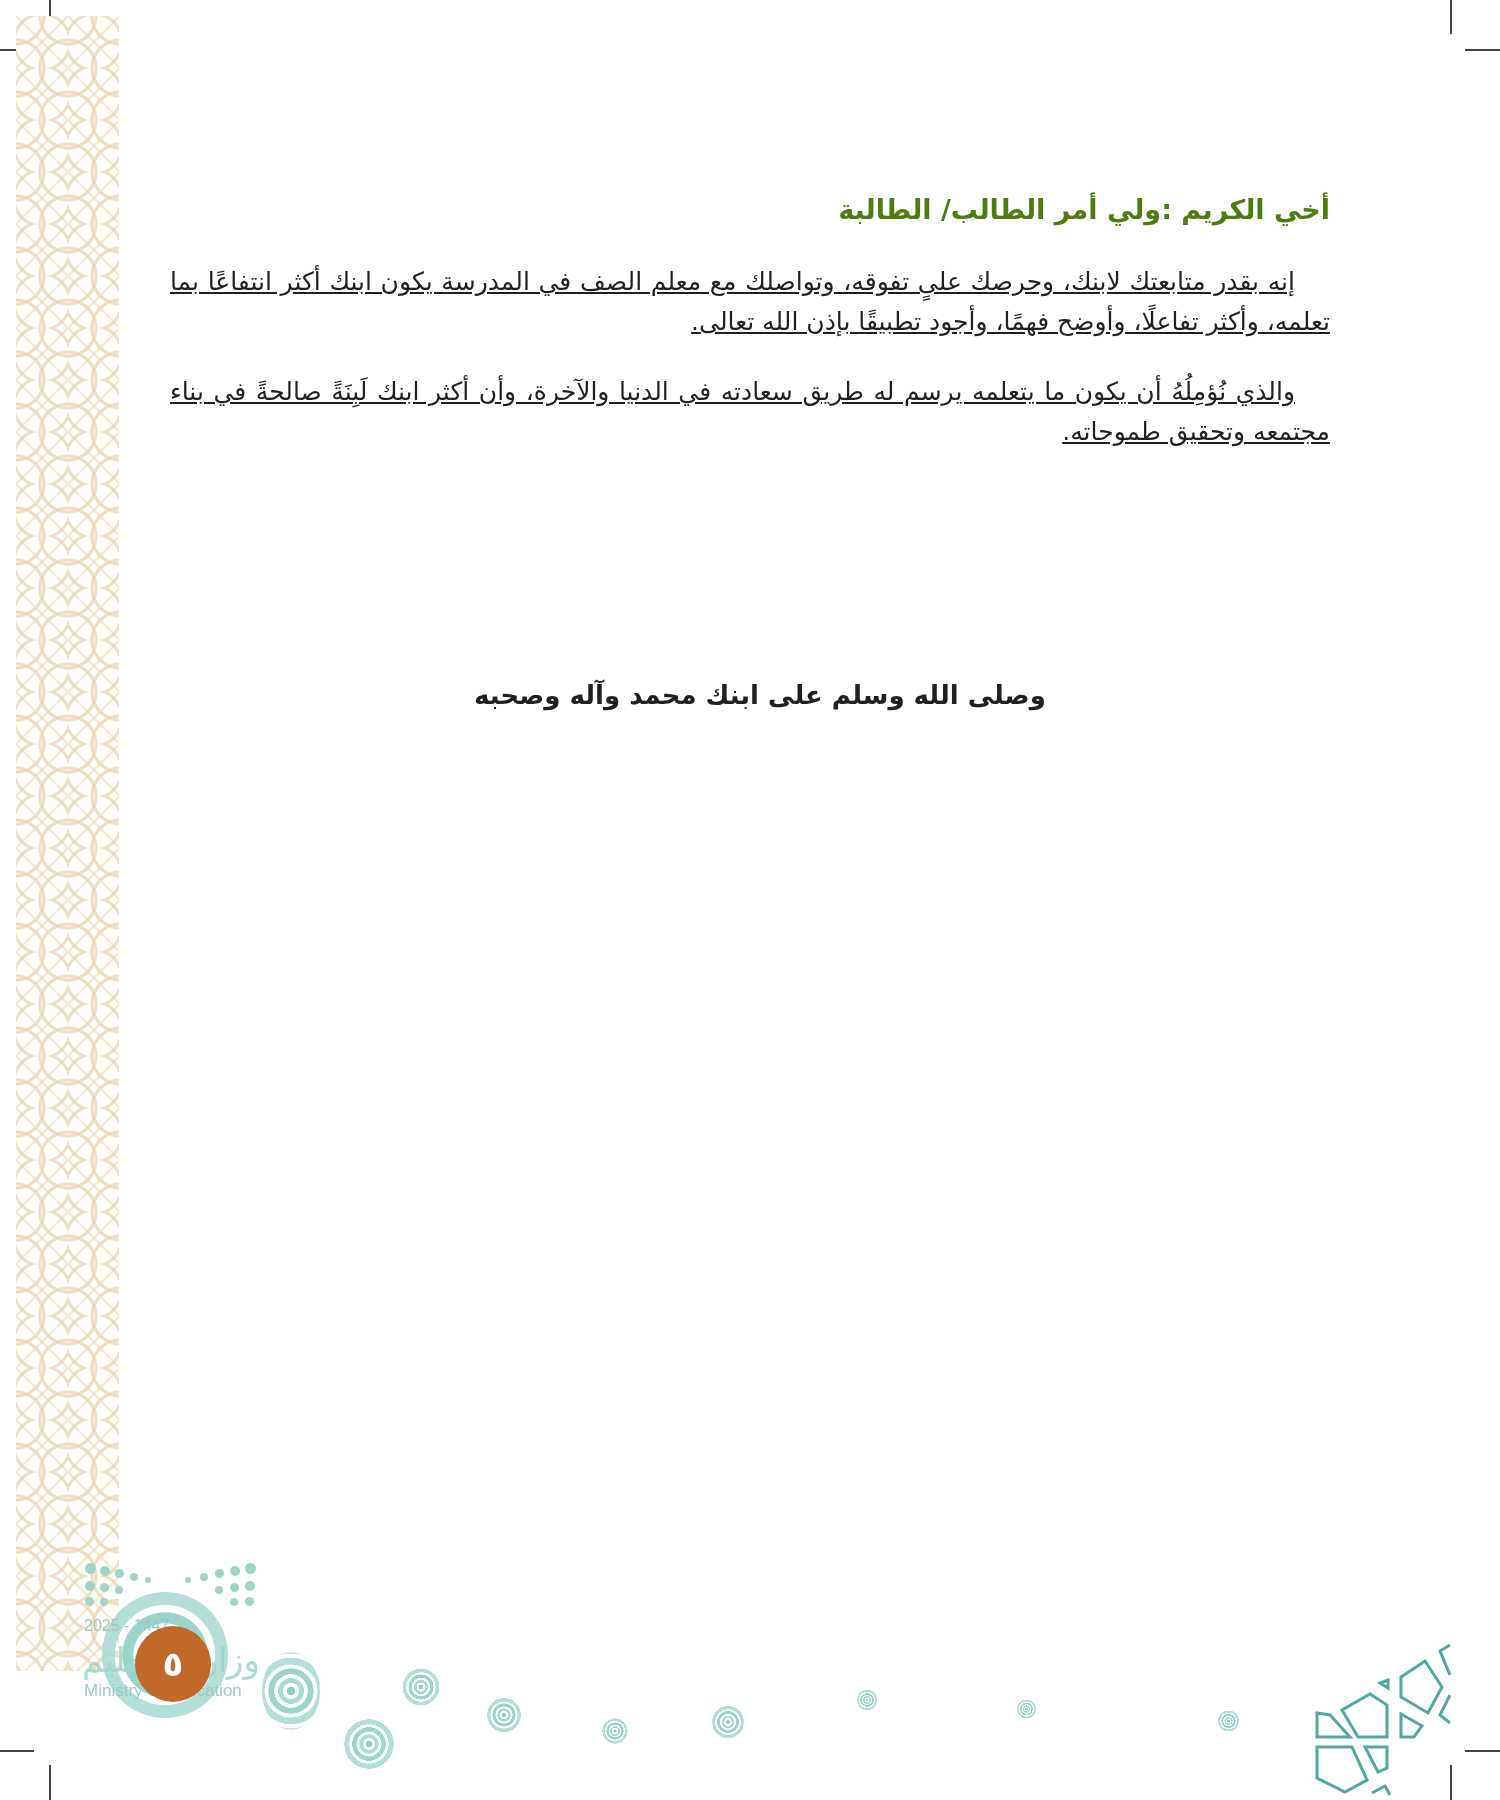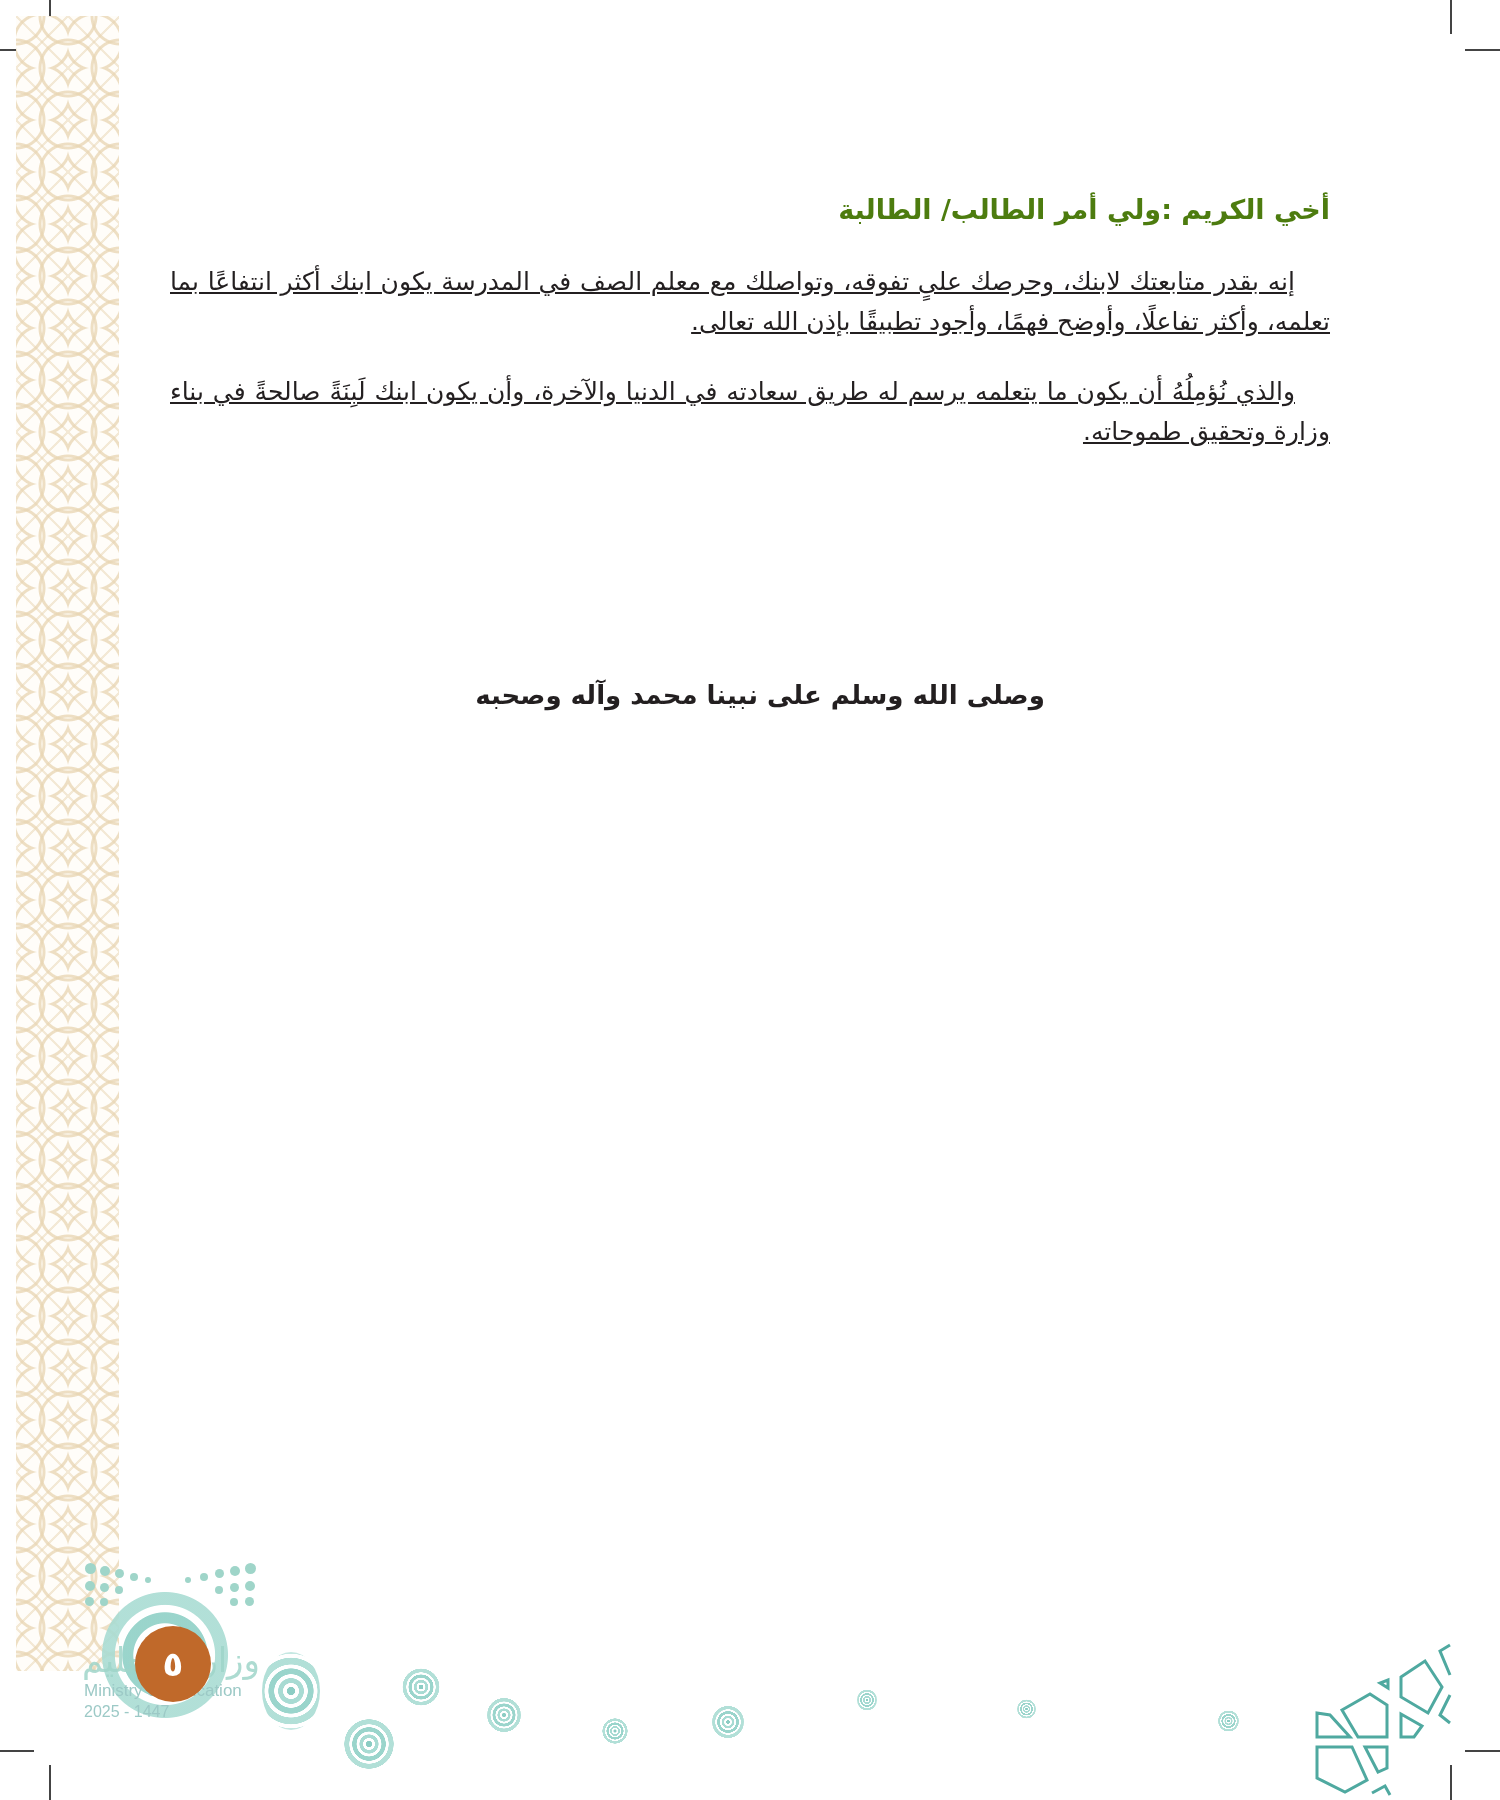--- a/index.html
+++ b/index.html
@@ -60,44 +60,44 @@
   }
   .moe-ar {
     position: absolute; left: 82px; top: 1640px; font-size: 34px; color: #9fd5c9;
     font-family: "DejaVu Sans", sans-serif; opacity: 0.85; direction: rtl;
   }
   .moe-en {
     position: absolute; left: 84px; top: 1681px; font-size: 17px; color: #9cc9c6;
     font-family: "Liberation Sans", sans-serif;
   }
   .moe-year {
-    position: absolute; left: 84px; top: 1703px; font-size: 16px; color: #9cc9c6;
+    position: absolute; left: 84px; top: 1617px; font-size: 16px; color: #9cc9c6;
     font-family: "Liberation Sans", sans-serif;
   }
 </style>
 </head>
 <body>
 
 <div class="crop" style="left:49px;top:0;width:2px;height:34px;"></div>
 <div class="crop" style="left:0;top:49px;width:34px;height:2px;"></div>
 <div class="crop" style="left:1450px;top:0;width:2px;height:34px;"></div>
 <div class="crop" style="left:1465px;top:49px;width:35px;height:2px;"></div>
 <div class="crop" style="left:0;top:1750px;width:34px;height:2px;"></div>
 <div class="crop" style="left:49px;top:1765px;width:2px;height:35px;"></div>
 <div class="crop" style="left:1465px;top:1750px;width:35px;height:2px;"></div>
 <div class="crop" style="left:1450px;top:1765px;width:2px;height:35px;"></div>
 
 <div class="border-strip"></div>
 
 <div class="content title">أخي الكريم :ولي أمر الطالب/ الطالبة</div>
 
 <div class="content para p1">إنه بقدر متابعتك لابنك، وحرصك علىٍ تفوقه، وتواصلك مع معلم الصف في المدرسة يكون ابنك أكثر انتفاعًا بما تعلمه، وأكثر تفاعلًا، وأوضح فهمًا، وأجود تطبيقًا بإذن الله تعالى.</div>
-<div class="content para p2">والذي نُؤمِلُهُ أن يكون ما يتعلمه يرسم له طريق سعادته في الدنيا والآخرة، وأن يكون ابنك لَبِنَةً صالحةً في بناء وزارة وتحقيق طموحاته.</div>
+<div class="content para p2">والذي نُؤمِلُهُ أن يكون ما يتعلمه يرسم له طريق سعادته في الدنيا والآخرة، وأن أكثر ابنك لَبِنَةً صالحةً في بناء مجتمعه وتحقيق طموحاته.</div>
 
-<div class="closing">وصلى الله وسلم على نبينا محمد وآله وصحبه</div>
+<div class="closing">وصلى الله وسلم على ابنك محمد وآله وصحبه</div>
 
 <div class="dotgrid" style="left:85px;top:1563px;width:180px;height:50px;">
   <span style="left:0;top:0;width:11px;height:11px;"></span>
   <span style="left:15px;top:3px;width:10px;height:10px;"></span>
   <span style="left:30px;top:6px;width:9px;height:9px;"></span>
   <span style="left:45px;top:10px;width:8px;height:8px;"></span>
   <span style="left:60px;top:14px;width:6px;height:6px;"></span>
   <span style="left:0;top:18px;width:10px;height:10px;"></span>
   <span style="left:15px;top:20px;width:9px;height:9px;"></span>
   <span style="left:30px;top:23px;width:8px;height:8px;"></span>

